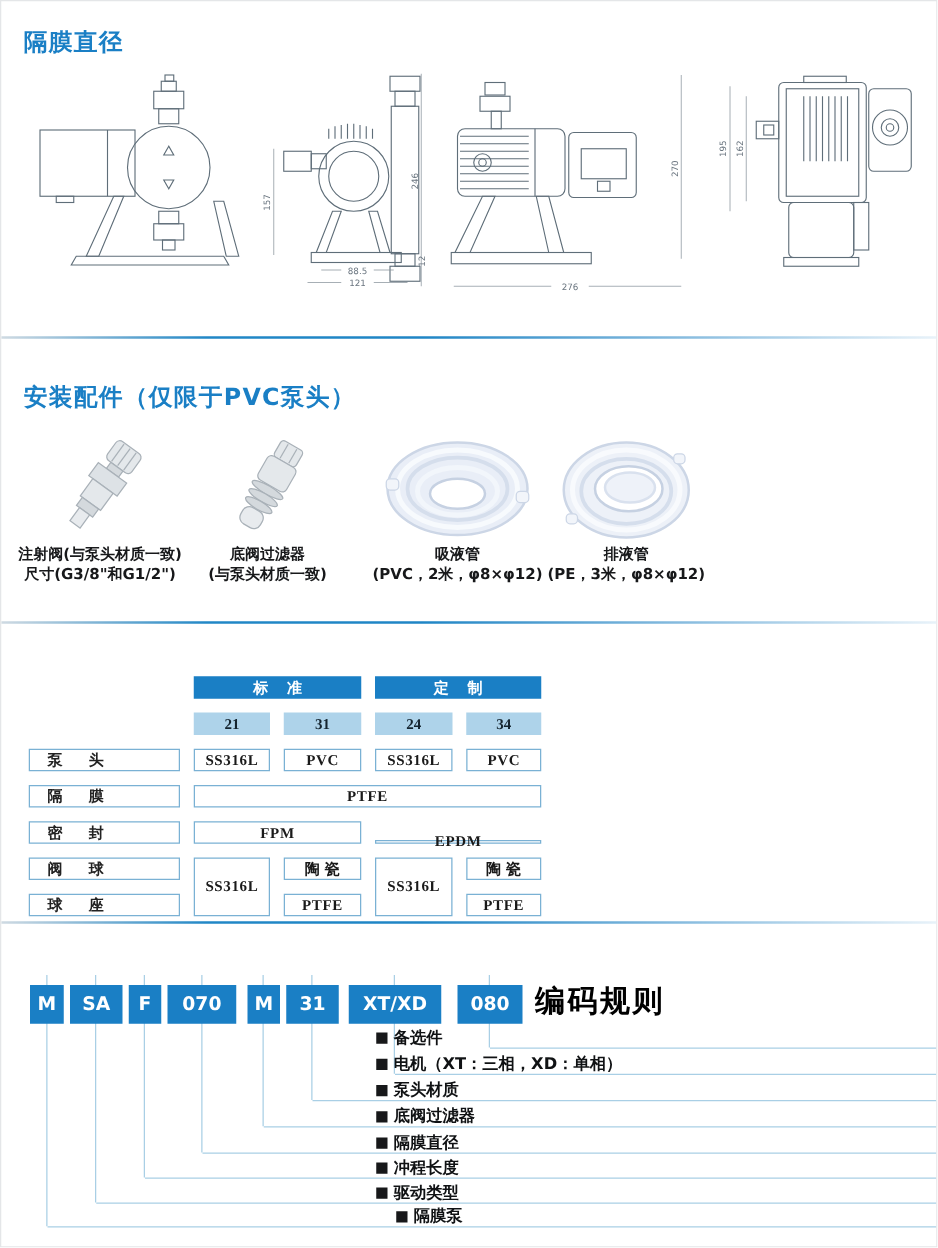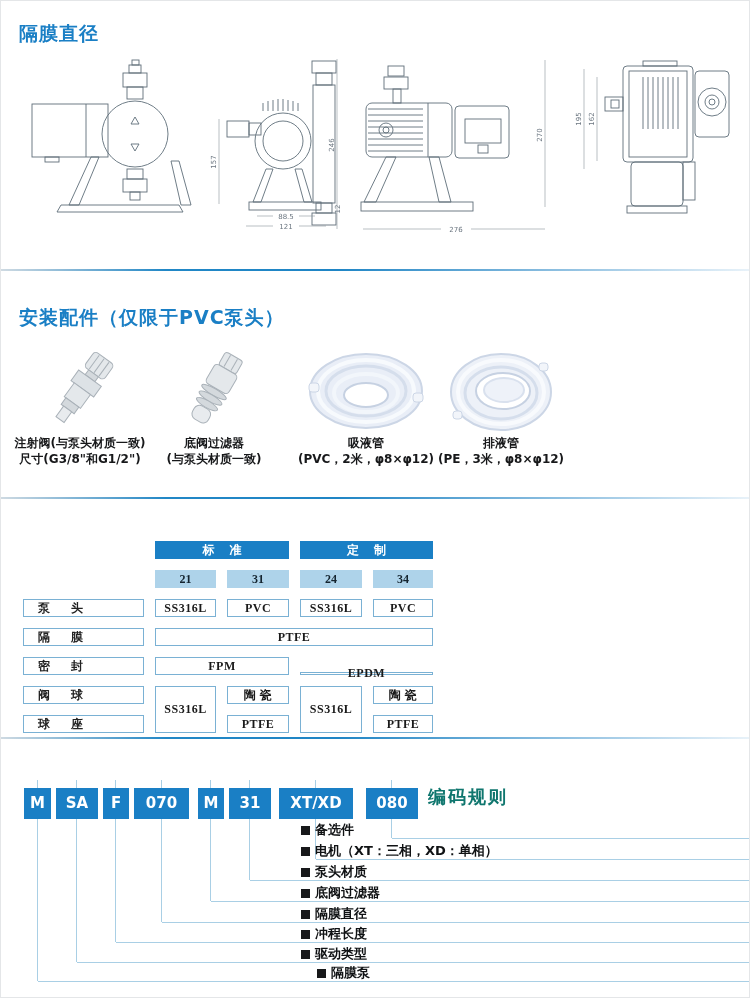--- a/index.html
+++ b/index.html
@@ -30,22 +30,22 @@
   .th2{background:#aed3ea;color:#14242f;font-weight:bold;font-size:13px;}
   .lbl{border:1px solid #7ab1d4;justify-content:flex-start !important;
        padding-left:14px;letter-spacing:9px;color:#222;font-weight:600;}
   .cell{border:1px solid #7ab1d4;color:#1a1a1a;font-weight:bold;letter-spacing:.5px;}
   
   .coding{position:absolute;left:0;top:740px;width:748px;height:256px;}
   .cbox{position:absolute;top:47px;height:31px;background:#1a7fc5;color:#fff;
         font-size:15px;font-weight:bold;text-align:center;line-height:31px;z-index:3;}
   .vline{position:absolute;width:1px;background:#a9cfe5;top:39px;z-index:1;}
   .hline{position:absolute;height:1px;background:#a9cfe5;z-index:1;}
-  .ctitle{position:absolute;left:427px;top:44px;font-size:18px;font-weight:bold;
-          color:#0f766e;letter-spacing:2px;}
+  .ctitle{position:absolute;left:427px;top:44px;font-size:24px;font-weight:bold;
+          color:#000000;letter-spacing:2px;}
   .legend{position:absolute;left:300px;font-size:13px;color:#101214;z-index:2;
           display:flex;align-items:center;font-weight:600;}
   .sq{display:inline-block;width:9px;height:9px;background:#17181a;margin-right:5px;}
 </style>
 </head>
 <body>
 
 <div class="page">
 
   <h1 class="sec-title" style="top:20px;">隔膜直径</h1>

